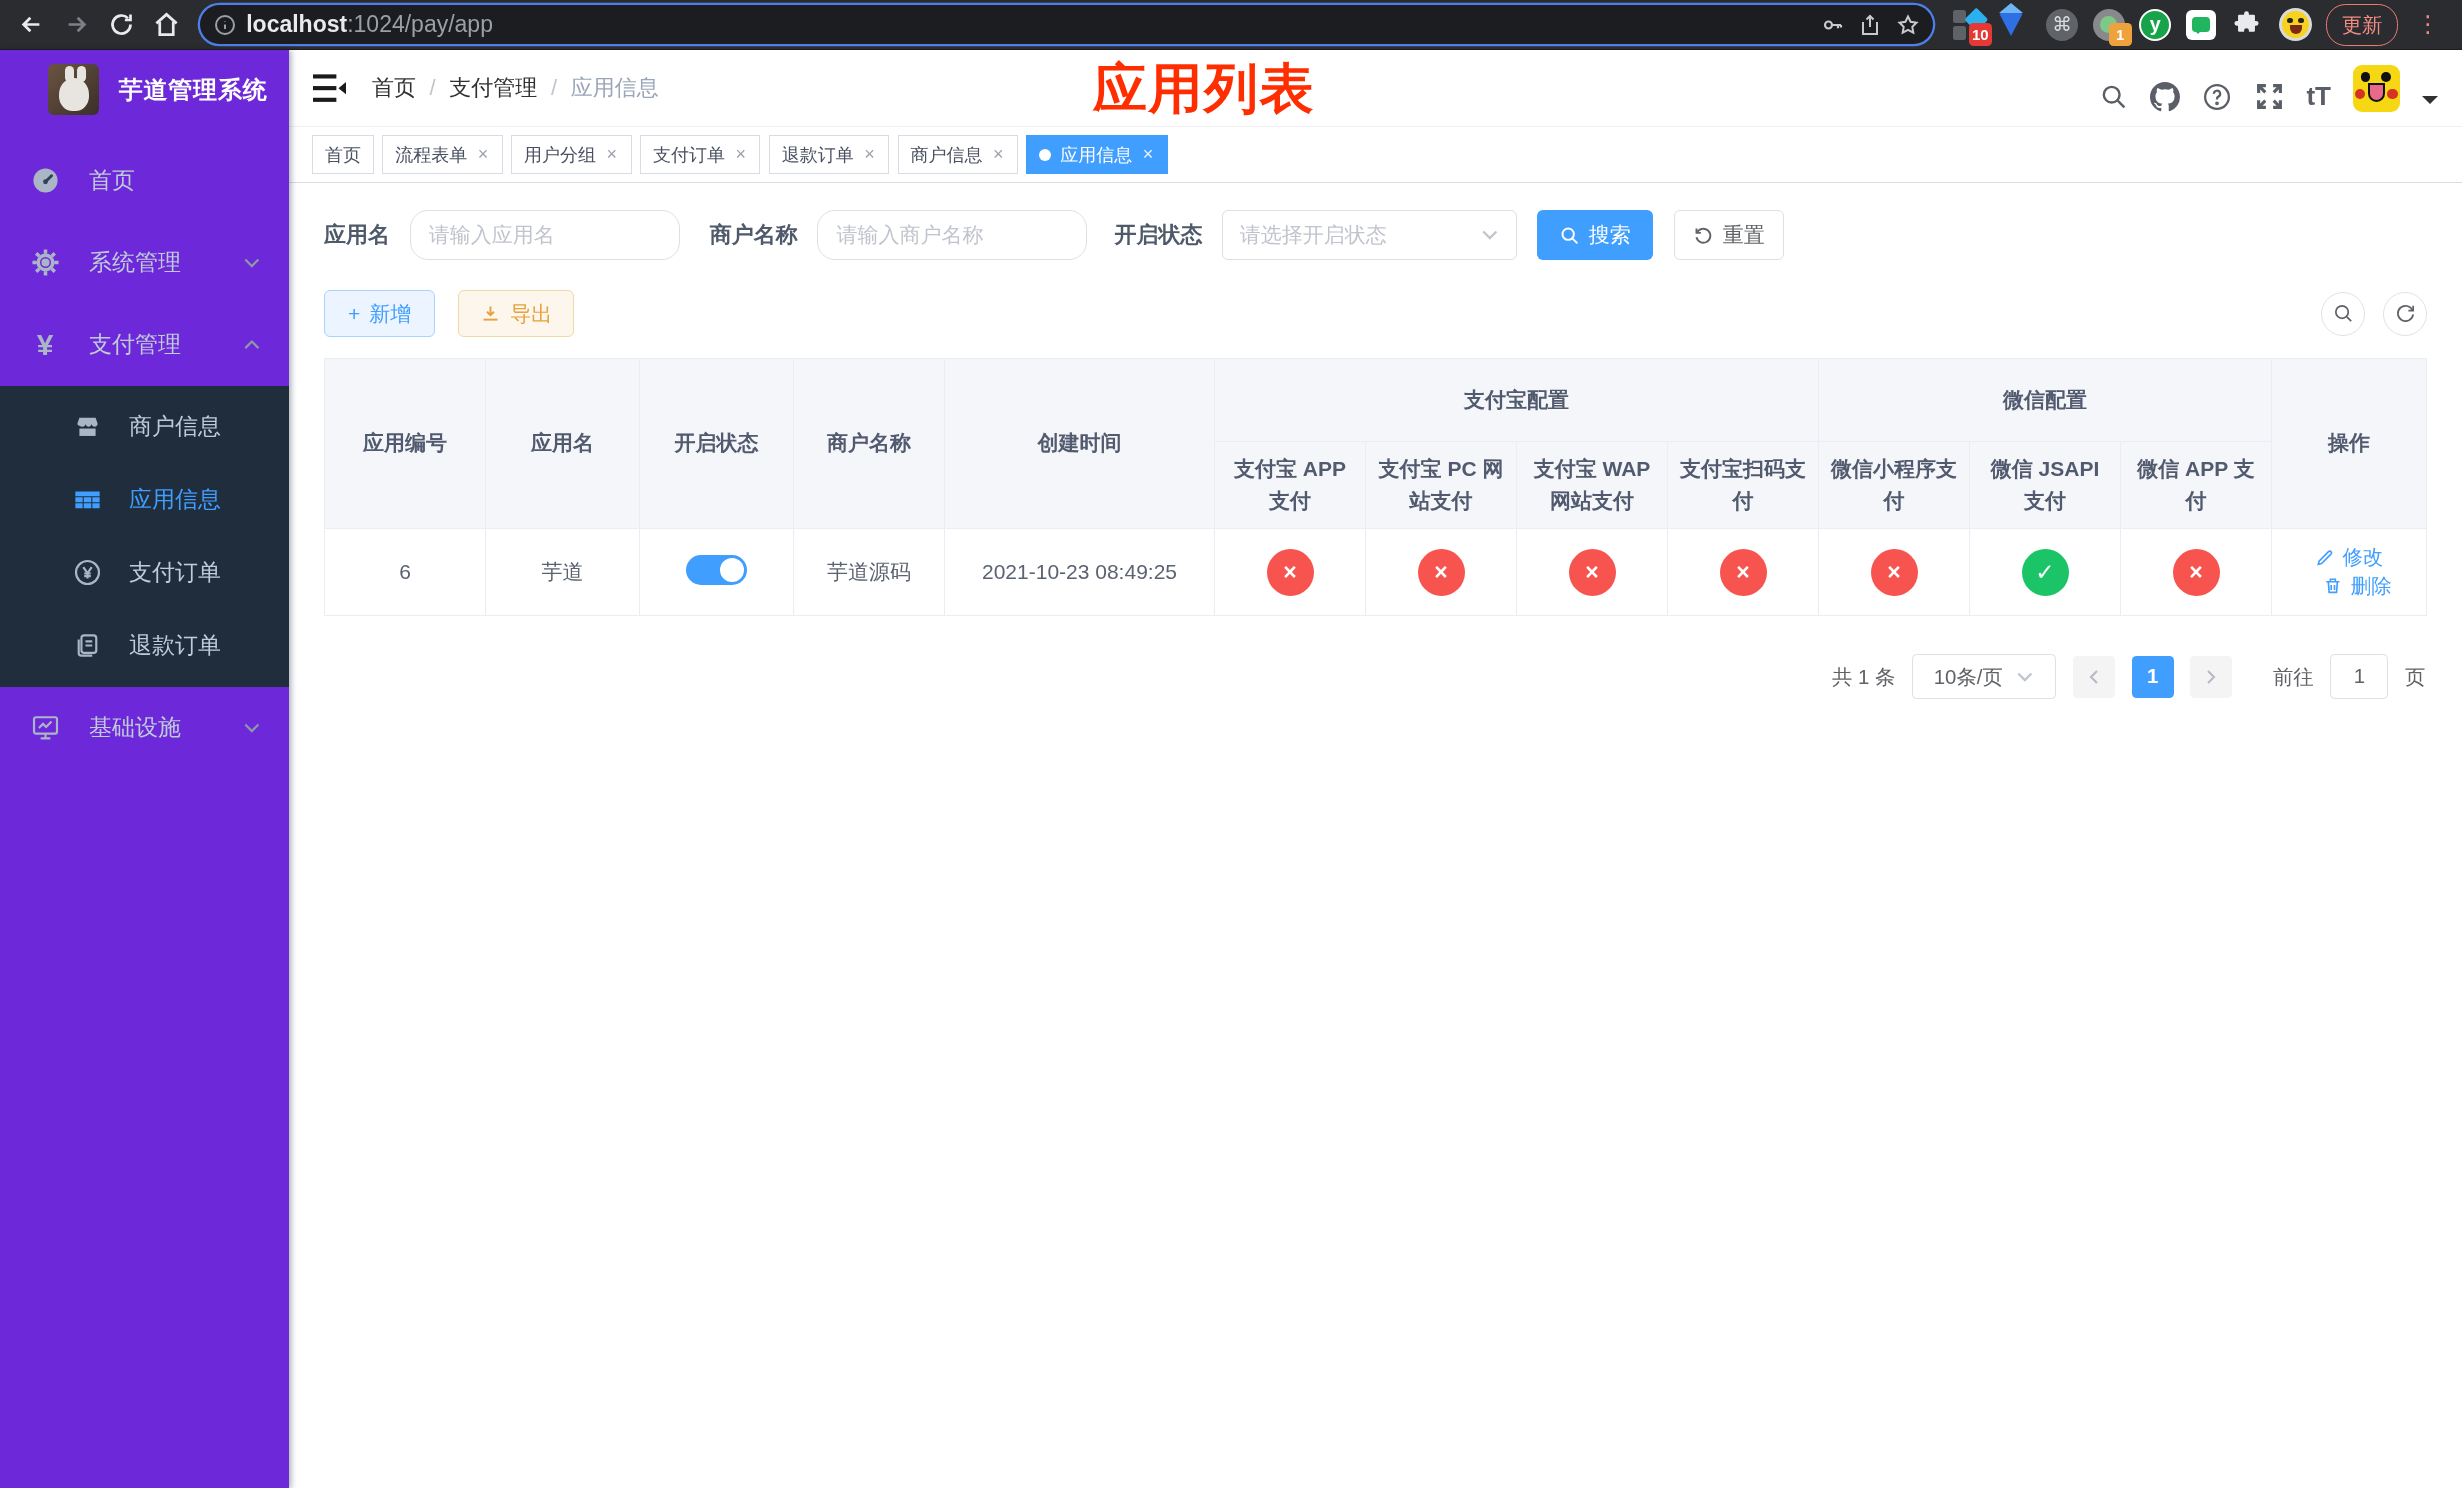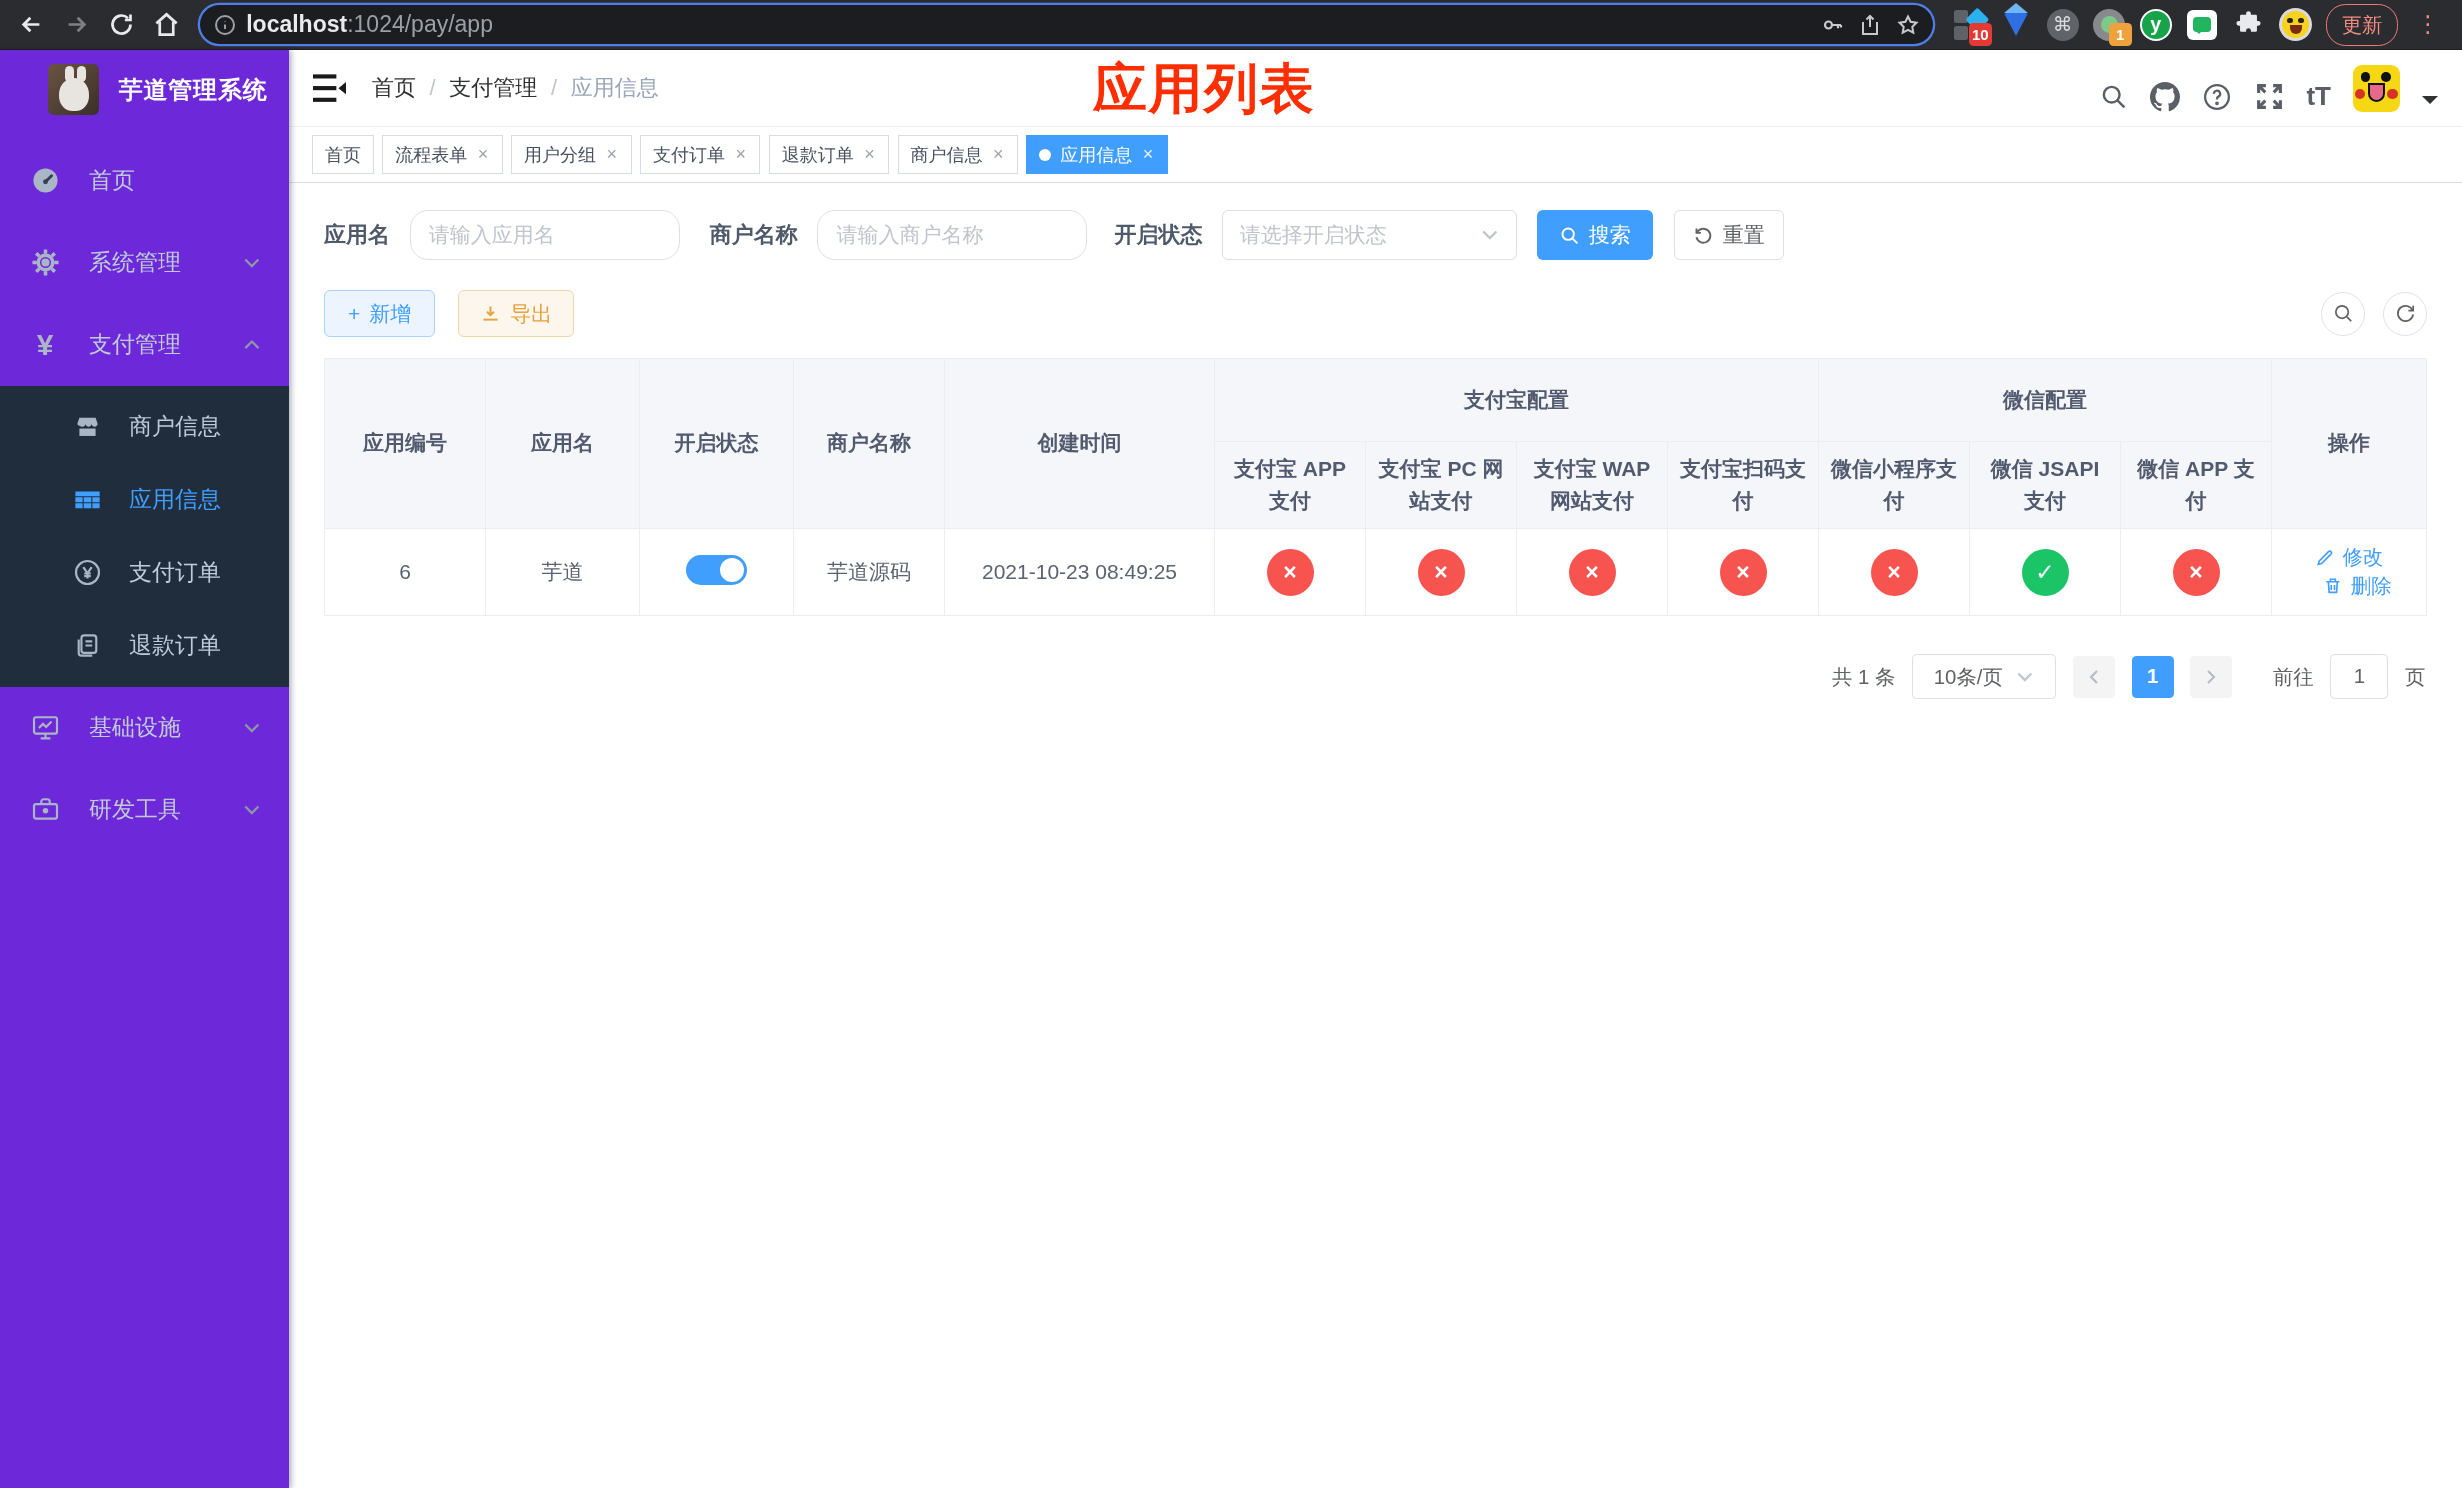--- a/index.html
+++ b/index.html
@@ -10,21 +10,21 @@
   
   .chrome { height:50px; background:#2b2c30; display:flex; align-items:center; padding:0 12px; gap:6px; border-bottom:1.5px solid #1d1d1f; }
   .chrome .navbtn { width:39px; height:39px; display:flex; align-items:center; justify-content:center; color:#e8eaed; flex:0 0 auto; }
   .chrome .navbtn.dim { color:#7d8085; }
   .urlbar { flex:1; height:39px; background:#1c1d20; border-radius:19.7px; display:flex; align-items:center; padding:0 13.6px; gap:9px; box-shadow:0 0 0 2.3px #4e7fe8; margin:0 7.6px; }
   .urlbar .info-icon { color:#9aa0a6; }
   .url-text { flex:1; font-size:23px; color:#e8eaed; white-space:nowrap; overflow:hidden; }
   .url-text .dim { color:#9aa0a6; }
   .urlbar .tailicon { color:#c7cacd; margin-left:4.5px; flex:0 0 auto; }
   .extrow { display:flex; align-items:center; gap:13.6px; padding:0 6px; flex:0 0 auto; }
-  .ext { position:relative; width:33px; height:33px; display:flex; align-items:center; justify-content:center; }
+  .ext { position:relative; width:33px; height:33px; display:flex; align-items:center; justify-content:flex-start; }
   .badge { position:absolute; bottom:-4.5px; right:-6px; min-width:23px; height:23px; border-radius:4.5px; font-size:15px; font-weight:700; color:#fff; display:flex; align-items:center; justify-content:center; padding:0 3px; }
   .badge.red { background:#e53935; }
   .badge.orange { background:#efa23b; }
   .ext-pin { width:30px; height:30px; position:relative; }
   .ext-pin .cells { position:absolute; inset:0; display:grid; grid-template-columns:1fr 1fr; gap:3px; }
   .ext-pin .cells i { background:#5f6368; border-radius:2.3px; }
   .ext-pin .diamond { position:absolute; right:-1.5px; top:1.5px; width:16.7px; height:16.7px; background:#2bb1f0; transform:rotate(45deg); border-radius:2.3px; }
   .kite { width:0; height:0; border-left:12px solid transparent; border-right:12px solid transparent; border-top:23px solid #2f6fe4; border-radius:3px; position:relative; }
   .kite:after { content:""; position:absolute; left:-12px; top:-33px; border-left:12px solid transparent; border-right:12px solid transparent; border-bottom:10.6px solid #6fb6f5; }
   .circle-ext { width:32px; height:32px; border-radius:50%; display:flex; align-items:center; justify-content:center; }
@@ -328,35 +328,20 @@
       </div>
       <div class="menu-item">
         <span class="mi-icon">
           <svg width="29" height="29" viewBox="0 0 24 24" fill="none" stroke="currentColor" stroke-width="1.8">
               <rect x="2.5" y="3.5" width="19" height="13.5" rx="1.5"></rect>
               <path d="M6.5 12.5l3.5-3.5 2.5 2.5 4.5-4.5"></path>
               <path d="M8 21h8M12 17v4"></path>
             </svg>
         </span>
         <span class="mi-label">基础设施</span>
-        <span class="chev down">
-            <svg viewBox="0 0 12 12" fill="none" stroke="currentColor" stroke-width="1.4">
-              <path d="M2 4l4 4 4-4"></path>
-            </svg>
-          </span>
-      </div>
-      <div class="menu-item">
-        <span class="mi-icon">
-          <svg width="29" height="29" viewBox="0 0 24 24" fill="none" stroke="currentColor" stroke-width="1.8">
-              <rect x="2.5" y="7.5" width="19" height="12" rx="1.5"></rect>
-              <path d="M8.5 7.5v-2a2 2 0 0 1 2-2h3a2 2 0 0 1 2 2v2"></path>
-              <circle cx="12" cy="13" r="1.4" fill="currentColor"></circle>
-            </svg>
-        </span>
-        <span class="mi-label">研发工具</span>
         <span class="chev down">
             <svg viewBox="0 0 12 12" fill="none" stroke="currentColor" stroke-width="1.4">
               <path d="M2 4l4 4 4-4"></path>
             </svg>
           </span>
       </div>
     </div>
   </div>
 
   <div class="main">

